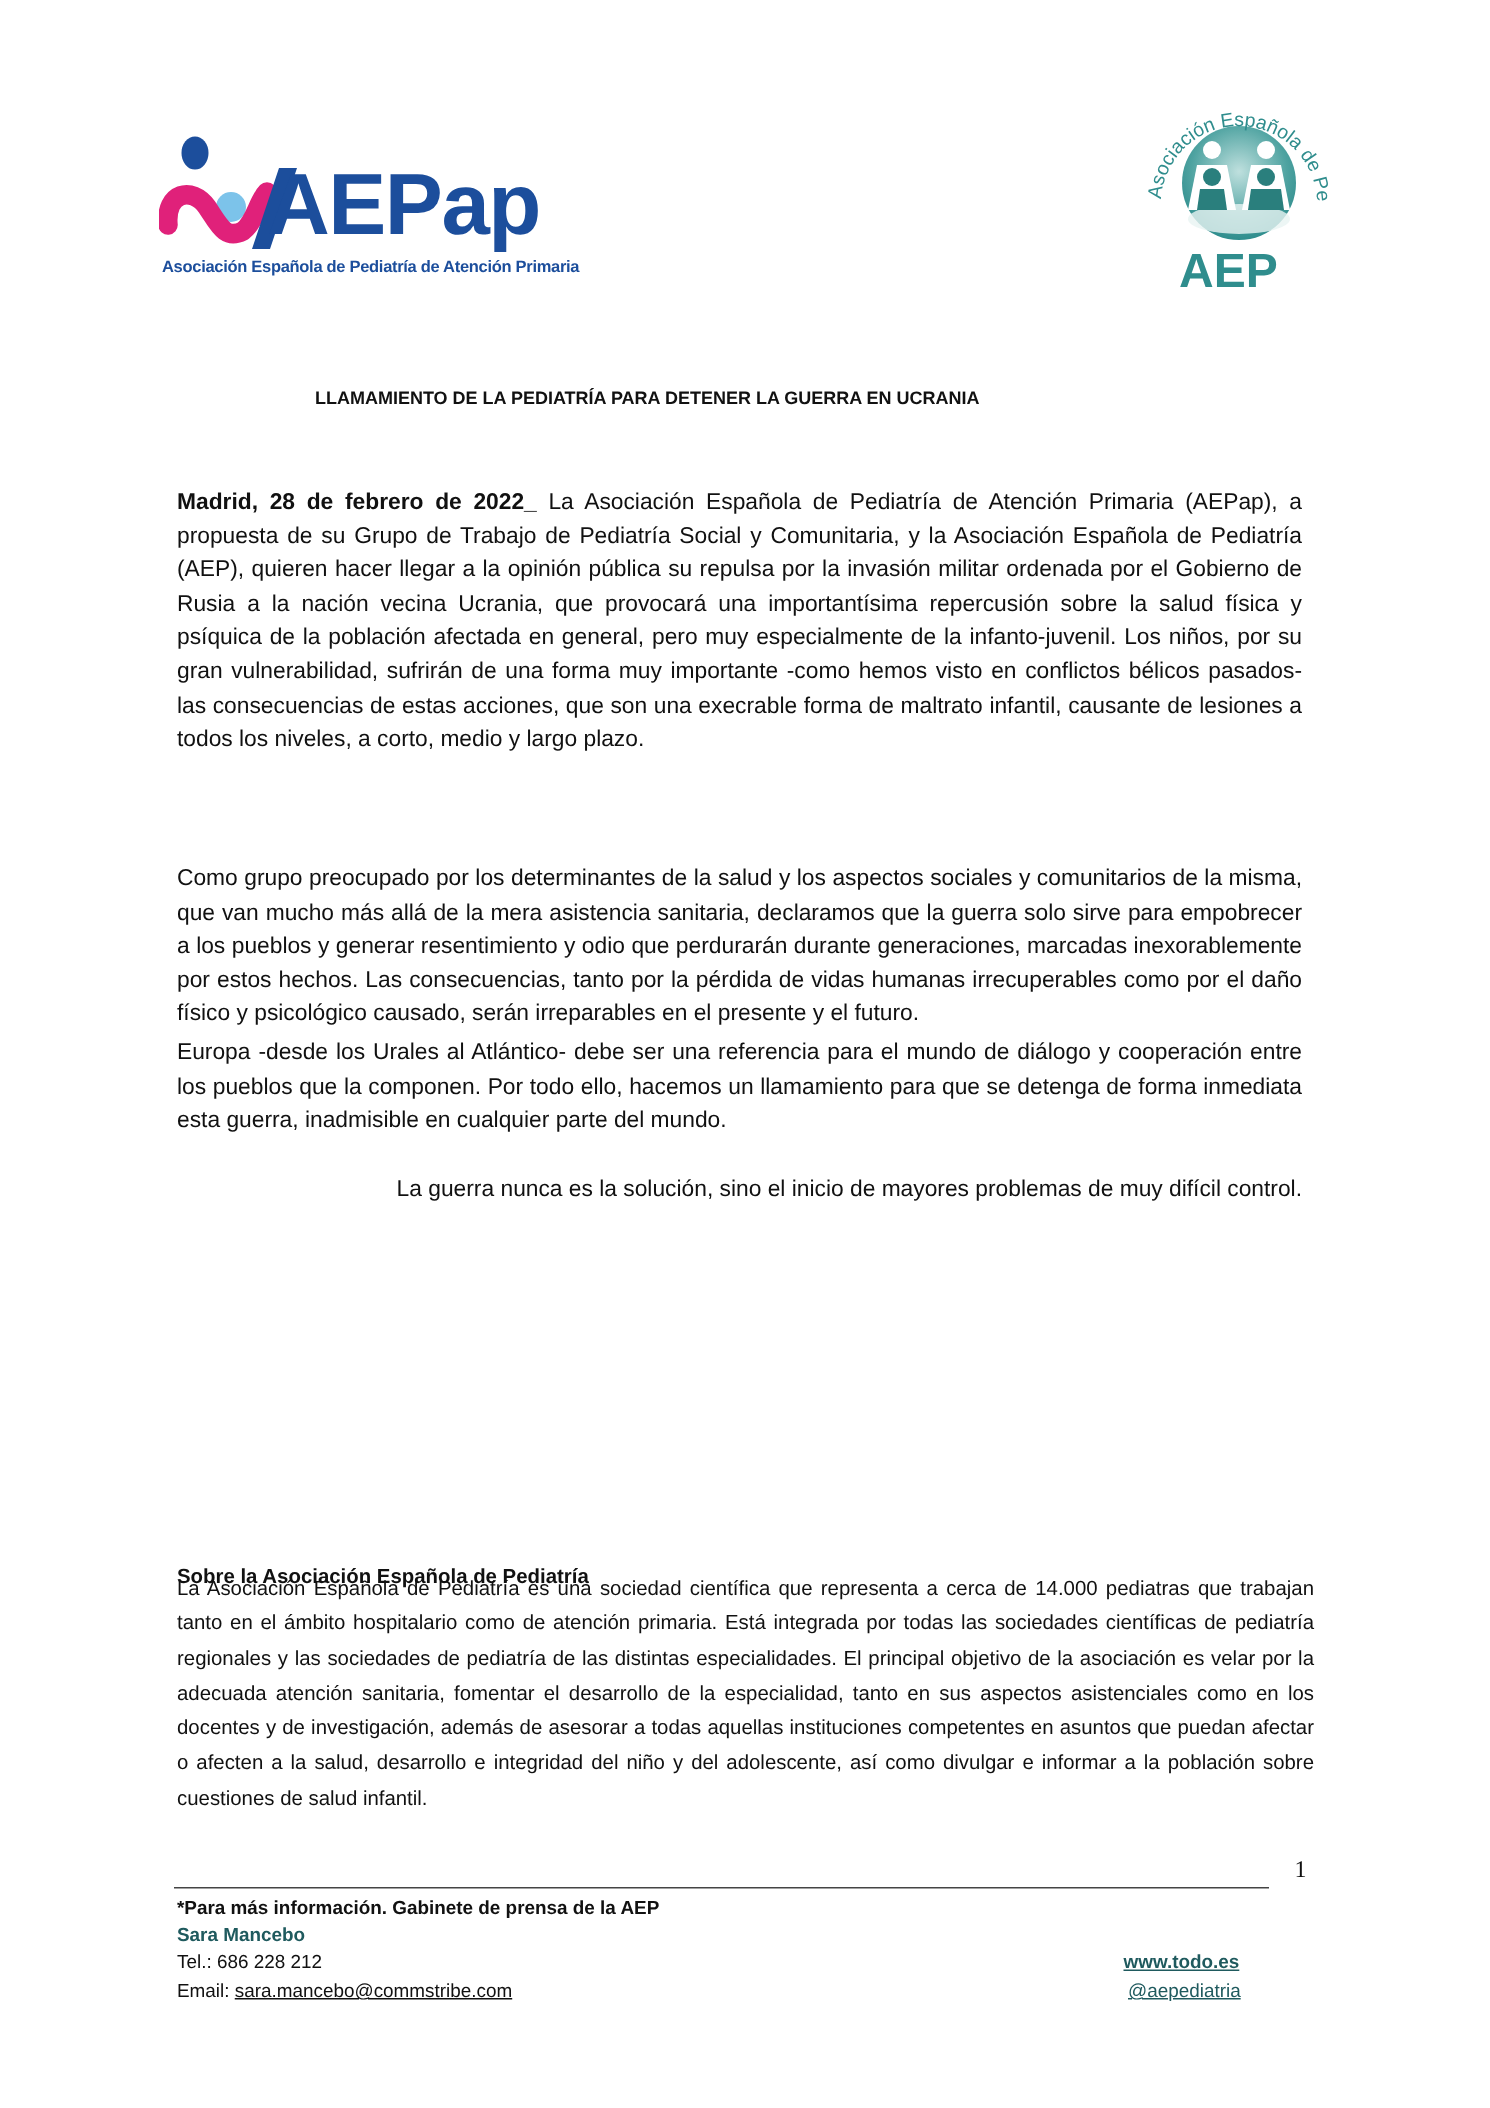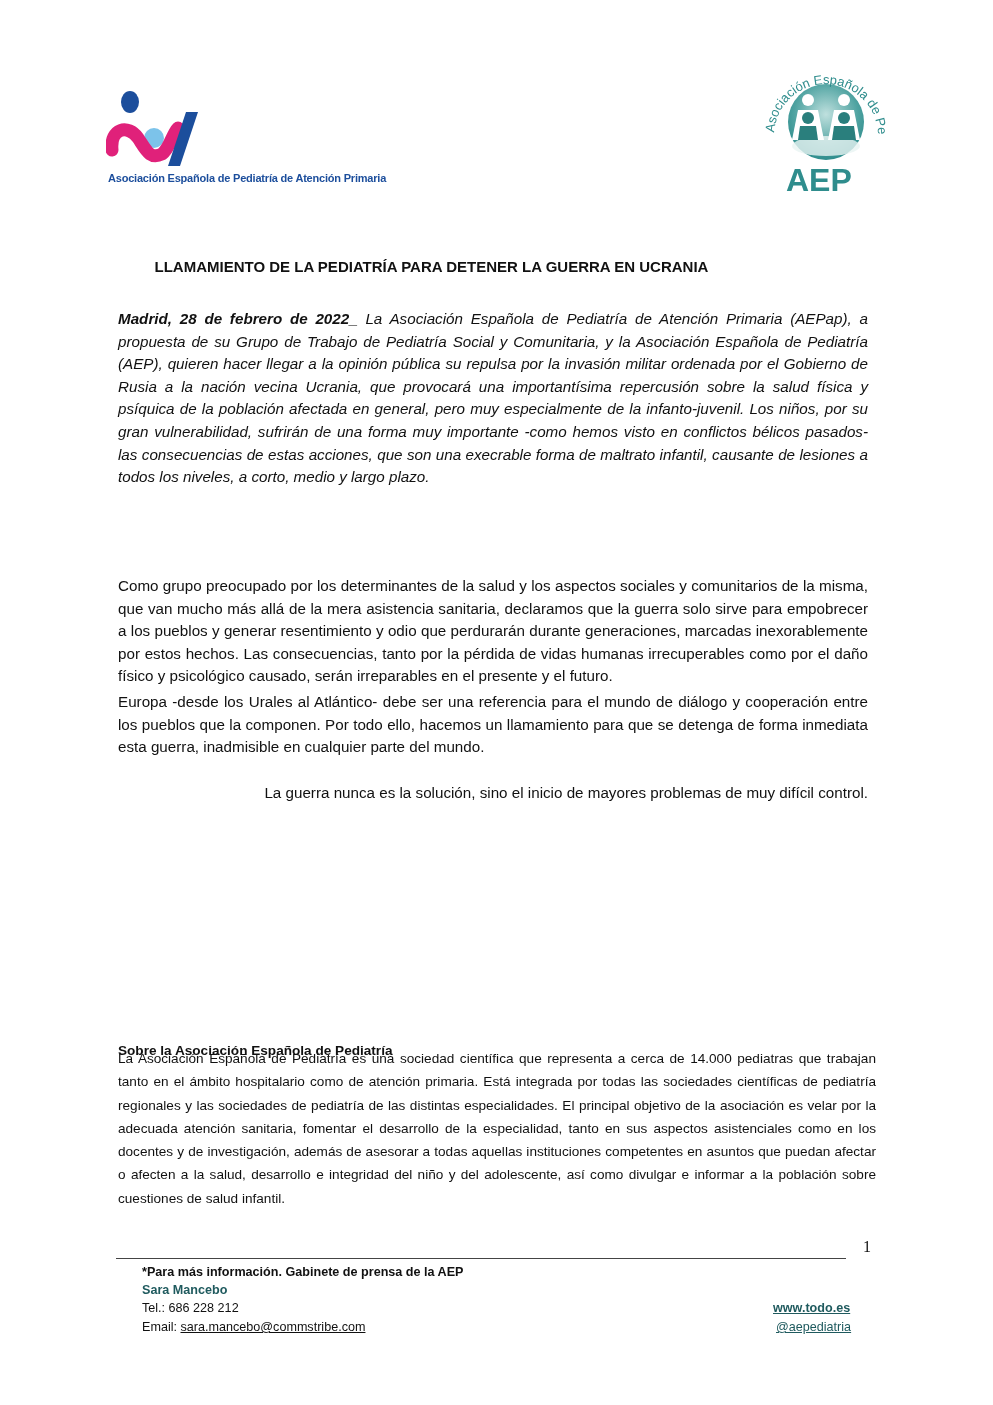--- a/index.html
+++ b/index.html
@@ -27,32 +27,32 @@
   #logo-aep .acronym {
     position: absolute; left: 26px; top: 106px;
     font-family: Liberation Sans, sans-serif; font-weight: bold;
     font-size: 32px; color: #2f8d8d; letter-spacing: 0px; line-height: 1;
   }
 
   
   #doc-title {
     left: 0; width: 863px; top: 258px; text-align: center;
     font-family: "Liberation Sans", sans-serif; font-weight: bold;
-    font-size: 15px; letter-spacing: 0px; color: #111;
+    font-size: 12px; letter-spacing: 0px; color: #111;
   }
 
   .para {
     left: 118px; width: 750px;
     font-family: "Liberation Sans", sans-serif;
     font-size: 15.2px; line-height: 22.6px; text-align: justify; color: #111;
   }
   .para.left { text-align: right; }
   .para b { font-weight: bold; }
 
-  #p1 { top: 308px; font-style: italic; }
+  #p1 { top: 324px; }
   #p2 { top: 531px; margin-top: 44px; }
   #p3 { top: 691px; }
   #p4 { top: 782px; }
 
   #about-heading {
     left: 118px; top: 1043px;
     font-family: "Liberation Sans", sans-serif; font-weight: bold;
     font-size: 13.6px; color: #111;
   }
   #about-body {
@@ -65,41 +65,41 @@
     left: 863px; top: 1238px;
     font-family: "Liberation Serif", serif; font-size: 16px; color: #111;
   }
   #footer-rule {
     left: 116px; top: 1258px; width: 730px; height: 0;
     border-top: 1.5px solid #444;
   }
   .foot {
     font-family: "Liberation Sans", sans-serif; font-size: 12.6px; line-height: 18.5px; color: #111;
     white-space: nowrap;
-    margin-left: 24px;
   }
   #foot-heading { left: 118px; top: 1263px; font-weight: bold; }
   #foot-name { left: 118px; top: 1281px; font-weight: bold; color: #1f5a5e; }
   #foot-tel { left: 118px; top: 1299px; }
   #foot-email { left: 118px; top: 1318px; }
   #foot-email a, #foot-web, #foot-handle { color: #111; text-decoration: underline; }
   #foot-web { left: 749px; top: 1299px; font-weight: bold; color: #1f5a5e; }
   #foot-handle { left: 752px; top: 1318px; color: #1f5a5e; }
 </style>
 </head>
 <body>
 
 <div id="logo-aepap" class="abs">
   <svg width="240" height="100" viewBox="0 0 240 100" style="position:absolute;left:0;top:0">
     <ellipse cx="24" cy="14" rx="9" ry="11" fill="#1c4e9c"></ellipse>
     <circle cx="48" cy="50" r="10" fill="#7cc3ea"></circle>
     <path d="M6 62 C 4 40, 22 36, 32 50 C 40 62, 44 72, 56 66 C 64 60, 66 46, 72 40" stroke="#e0217a" stroke-width="13" fill="none" stroke-linecap="round"></path>
     <polygon points="62,78 80,24 92,24 74,78" fill="#1c4e9c"></polygon>
     <rect x="0" y="80" width="236" height="2" fill="#1c4e9c" opacity="0"></rect>
   </svg>
+  <div class="wordmark">AEPap</div>
   <div class="tagline">Asociación Española de Pediatría de Atención Primaria</div>
 </div>
 
 <div id="logo-aep" class="abs">
   <svg width="132" height="110" viewBox="0 0 132 110" style="position:absolute;left:0;top:0">
     <defs>
       <radialGradient id="aepg" cx="50%" cy="40%" r="60%">
         <stop offset="0%" stop-color="#bfe0de"></stop>
         <stop offset="70%" stop-color="#4fa3a1"></stop>
         <stop offset="100%" stop-color="#2f8d8d"></stop>

